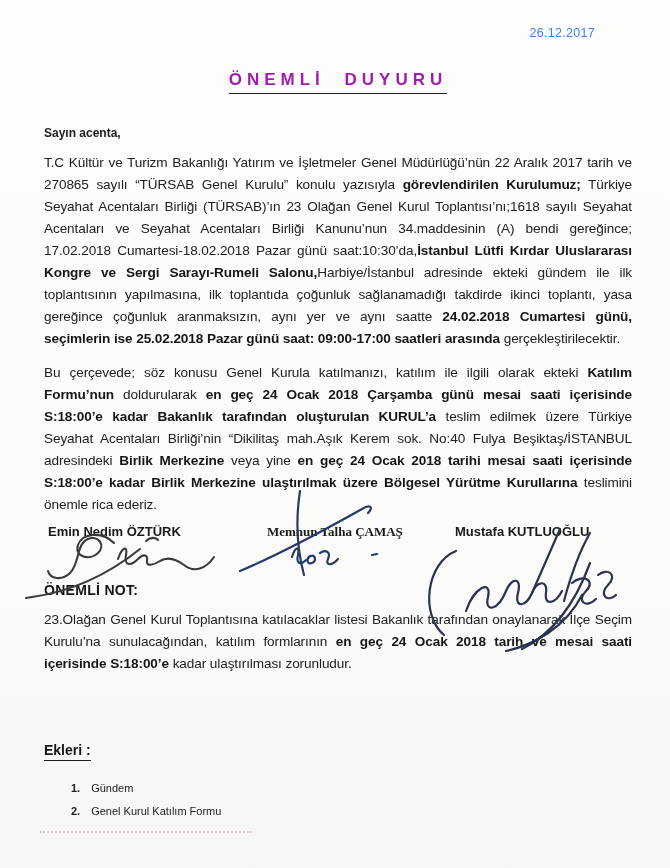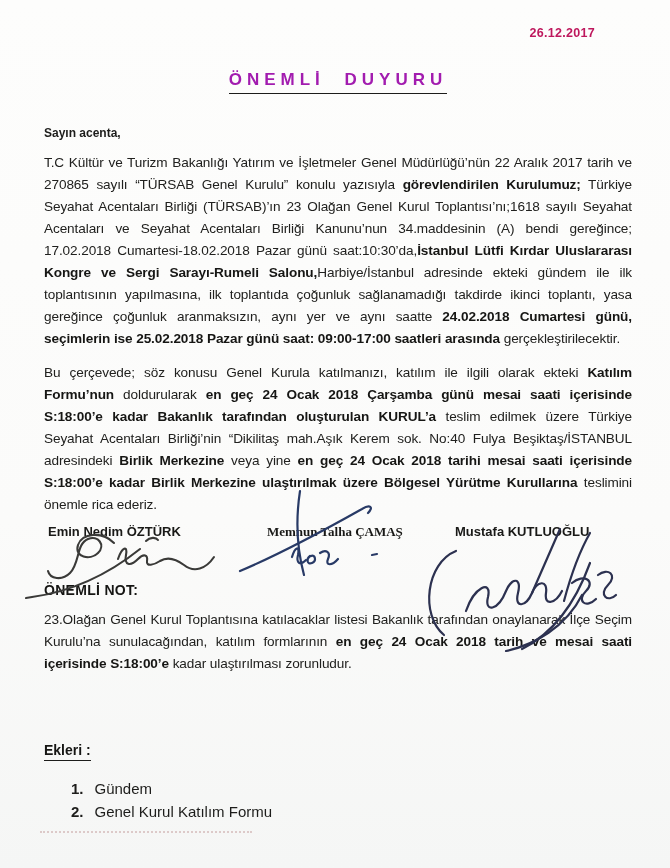--- a/index.html
+++ b/index.html
@@ -12,24 +12,24 @@
   }
   .page{
     position:relative;
     width:670px;height:868px;
     padding:26px 38px 0 44px;
     box-sizing:border-box;
   }
   .date{
     text-align:right;
     padding-right:37px;
-    font-weight:bold;
+    font-weight:normal;
     font-size:12.5px;
     letter-spacing:.3px;
-    color:#be185d;
+    color:#3b82f6;
   }
   .title-wrap{text-align:center;margin-top:30px;}
   .title{
     display:inline-block;
     font-weight:bold;
     font-size:17px;
     letter-spacing:5px;
     word-spacing:10px;
     border-bottom:1.8px solid #1d1d1b;
     padding-bottom:3px;
@@ -70,21 +70,21 @@
   .note-heading{font-weight:bold;font-size:14px;letter-spacing:.3px;color:#151513;}
   .note-para{margin-top:11px;}
   .attachments{margin-top:66px;}
   .att-heading{
     display:inline-block;
     font-weight:bold;font-size:14px;
     border-bottom:1.6px solid #1d1d1b;
     padding-bottom:2px;color:#161614;
   }
   .att-list{margin-top:16px;padding-left:27px;}
-  .att-item{font-size:15px;line-height:23px;}
+  .att-item{font-size:11px;line-height:23px;}
   .att-num{font-weight:bold;margin-right:11px;}
   .scan-artifact{
     position:absolute;left:40px;top:831px;width:212px;height:0;
     border-top:2px dotted rgba(176,118,118,.35);
   }
 </style>
 </head>
 <body>
 
 <div class="page">

